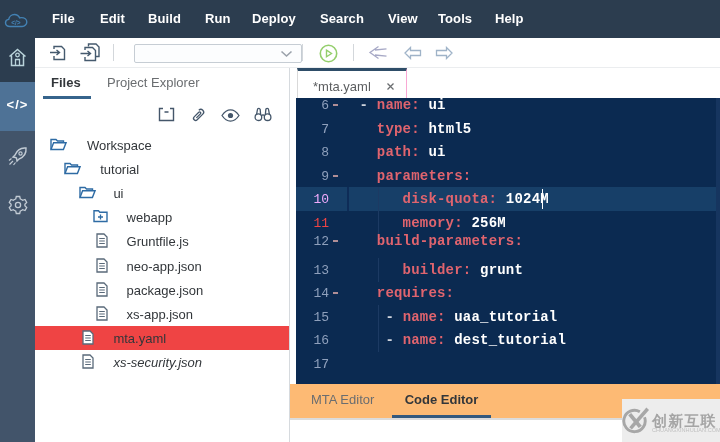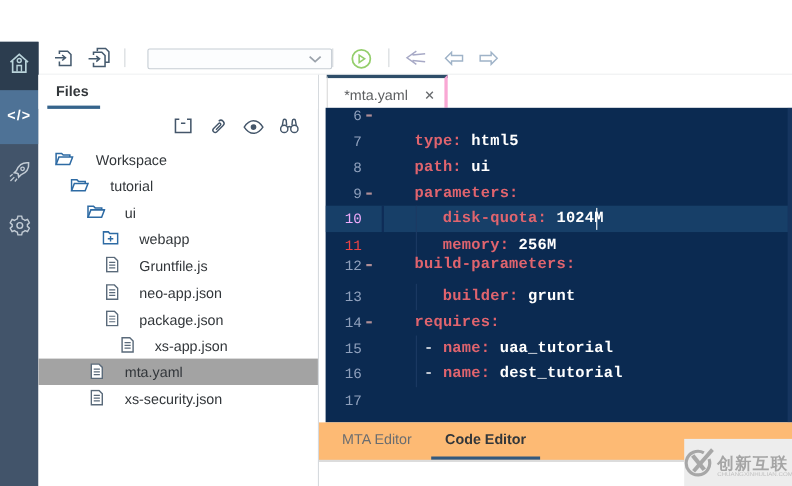--- a/index.html
+++ b/index.html
@@ -24,39 +24,54 @@
 
 #fpanel { left:35px; top:68px; width:255px; height:374px; background:#fff; border-right:1px solid #d6dade; }
 #ftabs { position:absolute; left:0; top:0; width:100%; height:31px; background:#fff; }
 .treerow { position:absolute; left:0; width:254px; height:24.05px; }
 .treerow .lbl { position:absolute; top:5px; font-size:13px; color:#32363a; }
 .ticon { position:absolute; top:4px; }
 
 
 #edtabbar { left:290px; top:68px; width:430px; height:30px; background:#fff; }
 #edtab { position:absolute; left:7px; top:0px; width:110px; height:30px; background:#fff;
-  border-left:1px solid #d9d9d9; border-right:3px solid #f9a8d4; border-top:3px solid #2e4d68; }
+  border-left:1px solid #d9d9d9; border-right:1px solid #f9a8d4; border-top:3px solid #2e4d68; }
 #editor { left:296px; top:98px; width:424px; height:286px; background:#0b2a51; overflow:hidden;
   font-family:"Liberation Mono", monospace; font-size:14px; font-weight:bold; letter-spacing:0.2px; }
 .cl { position:absolute; left:0; width:424px; height:24px; white-space:pre; }
 .num { position:absolute; left:0; top:0; width:33px; text-align:right; color:#8fa0bc; font-weight:normal; letter-spacing:0; font-size:13px; }
 .code { position:absolute; left:55px; top:0; }
 k, .k { color:#e0646e; } v, .v { color:#ffffff; } d, .d { color:#ced3dc; }
 .fold { position:absolute; left:37px; top:10px; width:5px; height:2px; background:#b08e96; }
 
 
 #btabs { left:290px; top:384px; width:430px; height:35px; background:#fdba74; }
 
 
 #wmark { left:622px; top:399px; width:98px; height:43px; background:#ededed; }
 </style>
 </head>
 <body>
 <div id="stage">
 
+  <div id="menubar" class="abs">
+    <svg class="abs" style="left:4px;top:12px" width="25" height="16" viewBox="0 0 25 16">
+      <path d="M6 14.5 C3 14.5 1.5 12.7 1.5 10.8 C1.5 9 2.9 7.6 4.7 7.4 C5.1 4.7 7.5 2.5 10.4 2.5 C12.8 2.5 14.8 3.9 15.7 5.9 C16.2 5.7 16.8 5.6 17.4 5.6 C20.4 5.6 22.8 7.5 22.8 10 C22.8 12.3 20.8 14.5 18.1 14.5 Z" fill="none" stroke="#4382b4" stroke-width="1.4"></path>
+      <text x="7.2" y="12.6" font-size="6.5" font-weight="bold" fill="#4382b4" font-family="Liberation Sans">&lt;/&gt;</text>
+    </svg>
+    <span class="mi" style="left:52px">File</span>
+    <span class="mi" style="left:100px">Edit</span>
+    <span class="mi" style="left:148px">Build</span>
+    <span class="mi" style="left:205px">Run</span>
+    <span class="mi" style="left:252px">Deploy</span>
+    <span class="mi" style="left:320px">Search</span>
+    <span class="mi" style="left:388px">View</span>
+    <span class="mi" style="left:438px">Tools</span>
+    <span class="mi" style="left:495px">Help</span>
+  </div>
 
   <div id="toolbar" class="abs">
     <svg class="abs" style="left:14px;top:7px" width="22" height="16" viewBox="0 0 22 16">
       <path d="M5 4 L5 1.5 L12.5 1.5 L15.5 4.5 L15.5 14.5 L5 14.5 L5 11" fill="none" stroke="#455a6e" stroke-width="1.4"></path>
       <path d="M1 7.5 L10 7.5 M7.5 5 L10.5 7.5 L7.5 10" fill="none" stroke="#455a6e" stroke-width="1.4"></path>
     </svg>
     <svg class="abs" style="left:44px;top:4px" width="22" height="20" viewBox="0 0 22 20">
       <path d="M9.5 4.5 L9.5 2 L17 2 L20 5 L20 14.5 L16.5 14.5" fill="none" stroke="#455a6e" stroke-width="1.4"></path>
       <path d="M6 8 L6 5.5 L13.5 5.5 L16.5 8.5 L16.5 18.5 L6 18.5 L6 15" fill="none" stroke="#455a6e" stroke-width="1.4"></path>
       <path d="M1.5 11.5 L11 11.5 M8.5 9 L11.5 11.5 L8.5 14" fill="none" stroke="#455a6e" stroke-width="1.4"></path>
@@ -100,20 +115,21 @@
     </svg>
     <svg class="abs" style="left:8px;top:157px" width="20" height="20" viewBox="0 0 20 20">
       <path d="M8.3 1.5 L11.7 1.5 L12.3 4 A6.5 6.5 0 0 1 14.6 5.3 L17 4.5 L18.7 7.5 L16.9 9.2 A6.5 6.5 0 0 1 16.9 10.8 L18.7 12.5 L17 15.5 L14.6 14.7 A6.5 6.5 0 0 1 12.3 16 L11.7 18.5 L8.3 18.5 L7.7 16 A6.5 6.5 0 0 1 5.4 14.7 L3 15.5 L1.3 12.5 L3.1 10.8 A6.5 6.5 0 0 1 3.1 9.2 L1.3 7.5 L3 4.5 L5.4 5.3 A6.5 6.5 0 0 1 7.7 4 Z" fill="none" stroke="#c2cbd4" stroke-width="1.3"></path>
       <circle cx="10" cy="10" r="2.6" fill="none" stroke="#c2cbd4" stroke-width="1.3"></circle>
     </svg>
   </div>
 
   <div id="fpanel" class="abs">
     <div id="ftabs">
       <span class="abs" style="left:16px;top:7px;font-size:13px;font-weight:bold;color:#32363a">Files</span>
+      <span class="abs" style="left:72px;top:7px;font-size:13px;color:#6a6d70">Project Explorer</span>
       <div class="abs" style="left:8px;top:28px;width:48px;height:3px;background:#36648c"></div>
     </div>
 
     <svg class="abs" style="left:123px;top:39px" width="17" height="15" viewBox="0 0 17 15">
       <path d="M1.5 3.5 L1.5 13.5 L15.5 13.5 L15.5 3.5 M1.5 3.5 L1.5 1.5 L5 1.5 M15.5 3.5 L15.5 1.5 L12 1.5 M6.5 5 L10.5 5" fill="none" stroke="#44566a" stroke-width="1.4"></path>
     </svg>
     <svg class="abs" style="left:154px;top:38px" width="18" height="18" viewBox="0 0 18 18">
       <g fill="none" stroke="#44566a" stroke-width="1.3" transform="rotate(45 9 9)">
         <path d="M6.2 5 A2.8 2.8 0 0 1 11.8 5 L11.8 13 A2.1 2.1 0 0 1 7.6 13 L7.6 6.5 A1.15 1.15 0 0 1 9.9 6.5 L9.9 12.2"></path>
       </g>
@@ -173,35 +189,35 @@
             </svg></span>
           <span class="lbl" style="left:91.6px">Gruntfile.js</span>
         </div>
         <div class="treerow" style="top:144.3px;">
           <span class="ticon" style="left:61.2px"><svg width="12" height="15" viewBox="0 0 12 15">
               <path d="M1 1 L8 1 L11 4 L11 14 L1 14 Z" fill="#fff" stroke="#5a6a7a" stroke-width="1.3"></path>
               <path d="M3.2 5.5 L8.8 5.5 M3.2 8 L8.8 8 M3.2 10.5 L8.8 10.5" stroke="#5a6a7a" stroke-width="1.1"></path>
             </svg></span>
           <span class="lbl" style="left:91.6px">package.json</span>
         </div>
-        <div class="treerow" style="top:168.3px;margin-left:14px;">
+        <div class="treerow" style="top:168.3px;">
           <span class="ticon" style="left:61.2px"><svg width="12" height="15" viewBox="0 0 12 15">
               <path d="M1 1 L8 1 L11 4 L11 14 L1 14 Z" fill="#fff" stroke="#5a6a7a" stroke-width="1.3"></path>
               <path d="M3.2 5.5 L8.8 5.5 M3.2 8 L8.8 8 M3.2 10.5 L8.8 10.5" stroke="#5a6a7a" stroke-width="1.1"></path>
             </svg></span>
           <span class="lbl" style="left:91.6px">xs-app.json</span>
         </div>
-        <div class="treerow" style="top:192.4px;background:#a3a3a3;">
+        <div class="treerow" style="top:192.4px;background:#ef4444;">
           <span class="ticon" style="left:46.8px"><svg width="12" height="15" viewBox="0 0 12 15">
               <path d="M1 1 L8 1 L11 4 L11 14 L1 14 Z" fill="#fff" stroke="#5a6a7a" stroke-width="1.3"></path>
               <path d="M3.2 5.5 L8.8 5.5 M3.2 8 L8.8 8 M3.2 10.5 L8.8 10.5" stroke="#5a6a7a" stroke-width="1.1"></path>
             </svg></span>
           <span class="lbl" style="left:78.4px">mta.yaml</span>
         </div>
-        <div class="treerow" style="top:216.5px;">
+        <div class="treerow" style="top:216.5px;font-style:italic;">
           <span class="ticon" style="left:46.8px"><svg width="12" height="15" viewBox="0 0 12 15">
               <path d="M1 1 L8 1 L11 4 L11 14 L1 14 Z" fill="#fff" stroke="#5a6a7a" stroke-width="1.3"></path>
               <path d="M3.2 5.5 L8.8 5.5 M3.2 8 L8.8 8 M3.2 10.5 L8.8 10.5" stroke="#5a6a7a" stroke-width="1.1"></path>
             </svg></span>
           <span class="lbl" style="left:78.4px">xs-security.json</span>
         </div>
       </div>
   </div>
 
   <div id="edtabbar" class="abs">
@@ -213,21 +229,21 @@
     </div>
   </div>
 
   <div id="editor" class="abs">
     <div class="abs" style="left:0;top:89.3px;width:424px;height:23.5px;background:#173f68"></div>
     <div class="abs" style="left:51px;top:89.3px;width:2px;height:23.5px;background:#0e2c57"></div>
     <div class="abs" style="left:81.5px;top:89.3px;width:1px;height:47px;background:#1c3a63"></div>
     <div class="abs" style="left:81.5px;top:160px;width:1px;height:23.5px;background:#1c3a63"></div>
     <div class="abs" style="left:81.5px;top:207px;width:1px;height:47px;background:#1c3a63"></div>
     <div id="codelines" class="abs" style="left:0;top:-3.9px;width:424px">
-        <div class="cl" style="top:0.00px;height:23.52px;line-height:23.52px"><span class="num" style="color:#8fa0bc;line-height:23.52px">6</span><div class="fold"></div></div>
+        <div class="cl" style="top:0.00px;height:23.52px;line-height:23.52px"><span class="num" style="color:#8fa0bc;line-height:23.52px">6</span><div class="fold"></div><span class="code" style="line-height:23.52px"> <d>-</d> <k>name:</k> <v>ui</v></span></div>
         <div class="cl" style="top:23.52px;height:23.52px;line-height:23.52px"><span class="num" style="color:#8fa0bc;line-height:23.52px">7</span><span class="code" style="line-height:23.52px">   <k>type:</k> <v>html5</v></span></div>
         <div class="cl" style="top:47.04px;height:23.52px;line-height:23.52px"><span class="num" style="color:#8fa0bc;line-height:23.52px">8</span><span class="code" style="line-height:23.52px">   <k>path:</k> <v>ui</v></span></div>
         <div class="cl" style="top:70.56px;height:23.52px;line-height:23.52px"><span class="num" style="color:#8fa0bc;line-height:23.52px">9</span><div class="fold"></div><span class="code" style="line-height:23.52px">   <k>parameters:</k></span></div>
         <div class="cl" style="top:94.08px;height:23.52px;line-height:23.52px"><span class="num" style="color:#f0abfc;line-height:23.52px">10</span><span class="code" style="line-height:23.52px">      <k>disk-quota:</k> <v>1024M</v></span></div>
         <div class="cl" style="top:117.60px;height:23.52px;line-height:23.52px"><span class="num" style="color:#ef4444;line-height:23.52px">11</span><span class="code" style="line-height:23.52px">      <k>memory:</k> <v>256M</v></span></div>
         <div class="cl" style="top:136px;height:23.52px;line-height:23.52px"><span class="num" style="color:#8fa0bc;line-height:23.52px">12</span><div class="fold"></div><span class="code" style="line-height:23.52px">   <k>build-parameters:</k></span></div>
         <div class="cl" style="top:164.64px;height:23.52px;line-height:23.52px"><span class="num" style="color:#8fa0bc;line-height:23.52px">13</span><span class="code" style="line-height:23.52px">      <k>builder:</k> <v>grunt</v></span></div>
         <div class="cl" style="top:188.16px;height:23.52px;line-height:23.52px"><span class="num" style="color:#8fa0bc;line-height:23.52px">14</span><div class="fold"></div><span class="code" style="line-height:23.52px">   <k>requires:</k></span></div>
         <div class="cl" style="top:211.68px;height:23.52px;line-height:23.52px"><span class="num" style="color:#8fa0bc;line-height:23.52px">15</span><span class="code" style="line-height:23.52px">    <d>-</d> <k>name:</k> <v>uaa_tutorial</v></span></div>
         <div class="cl" style="top:235.20px;height:23.52px;line-height:23.52px"><span class="num" style="color:#8fa0bc;line-height:23.52px">16</span><span class="code" style="line-height:23.52px">    <d>-</d> <k>name:</k> <v>dest_tutorial</v></span></div>

